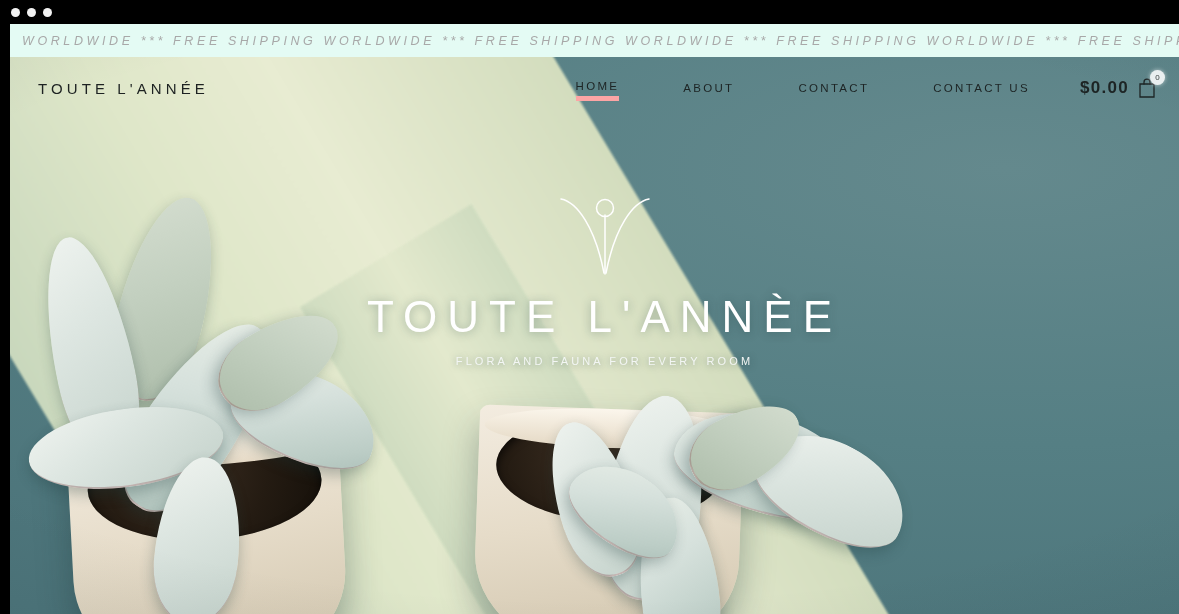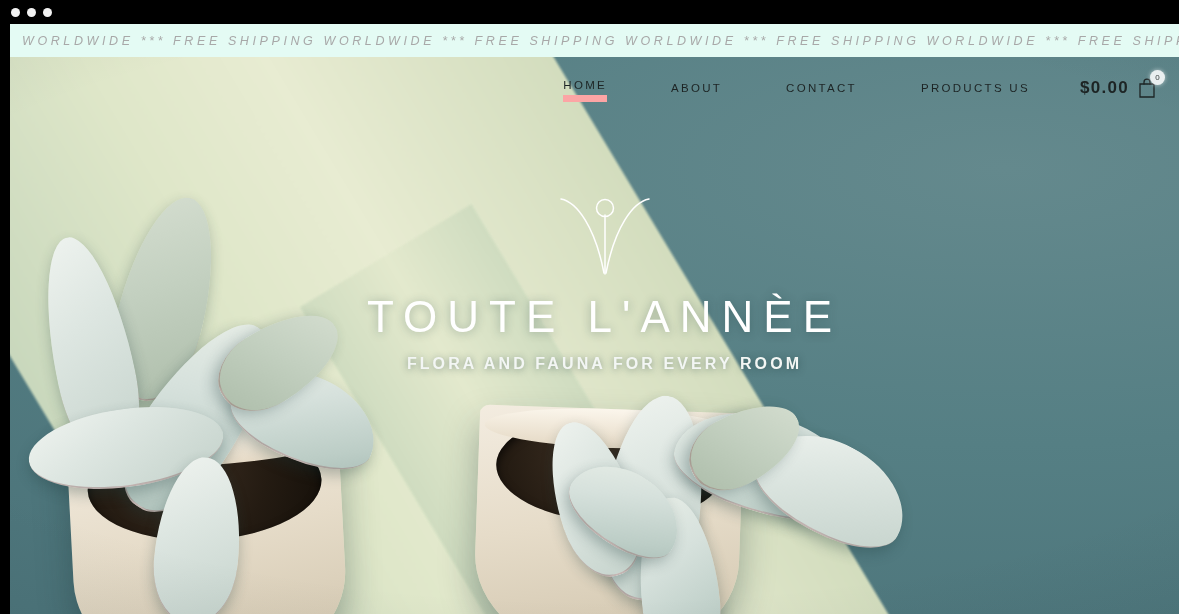--- a/index.html
+++ b/index.html
@@ -185,21 +185,21 @@
     font-size:11.5px;
     letter-spacing:2.3px;
     color:#1d2424;
     text-decoration:none;
     padding:4px 0;
     margin-left:64px;
     white-space:nowrap;
   }
   .nav-link:first-child{ margin-left:0; }
   .nav-link.active{
-    border-bottom:7px solid #fca5a5;
+    border-bottom:5px solid #fca5a5;
   }
   #cart-group{
     display:flex; align-items:center;
     margin-left:50px;
     gap:8px;
   }
   #cart-total{
     font-size:17px;
     letter-spacing:1.3px;
     color:#1d2424;
@@ -232,24 +232,24 @@
     font-size:44px;
     letter-spacing:10px;
     color:#ffffff;
     font-weight:300;
     text-shadow:0 1px 10px rgba(30,60,60,.35);
     white-space:nowrap;
     line-height:1.1;
   }
   #hero-subtitle{
     margin-top:14px;
-    font-size:16px;
+    font-size:11px;
     letter-spacing:3.1px;
     color:#f3f6f4;
-    font-weight:700;
+    font-weight:400;
     text-shadow:0 1px 7px rgba(30,60,60,.5);
     white-space:nowrap;
   }
 </style>
 </head>
 <body>
 
 <div id="browser-chrome">
 
   <div id="traffic-lights">
@@ -293,26 +293,27 @@
         <div class="leaf pale" id="leaf-r3"></div>
         <div class="leaf" id="leaf-r4"></div>
         <div class="leaf pale" id="leaf-r5"></div>
         <div class="leaf green" id="leaf-r6"></div>
         <div class="leaf" id="leaf-r7"></div>
 
         <div class="vignette"></div>
       </div>
 
       <div id="site-header">
+        <div id="brand-logo">TOUTE L'ANNÉE</div>
 
         <nav id="main-nav">
           <a class="nav-link active" href="#">HOME</a>
           <a class="nav-link" href="#">ABOUT</a>
           <a class="nav-link" href="#">CONTACT</a>
-          <a class="nav-link" href="#">PRODUCTS US</a>
+          <a class="nav-link" href="#">CONTACT US</a>
 
           <div id="cart-group">
             <span id="cart-total">$0.00</span>
             <span id="cart-icon-wrap">
               <svg width="20" height="22" viewBox="0 0 20 22">
                 <path d="M3 7 H17 V20 H3 Z" fill="none" stroke="#1d2424" stroke-width="1.3"></path>
                 <path d="M7 7.5 V5.2 a3 3 0 0 1 6 0 V7.5" fill="none" stroke="#1d2424" stroke-width="1.3"></path>
               </svg>
               <span id="cart-badge">0</span>
             </span>

